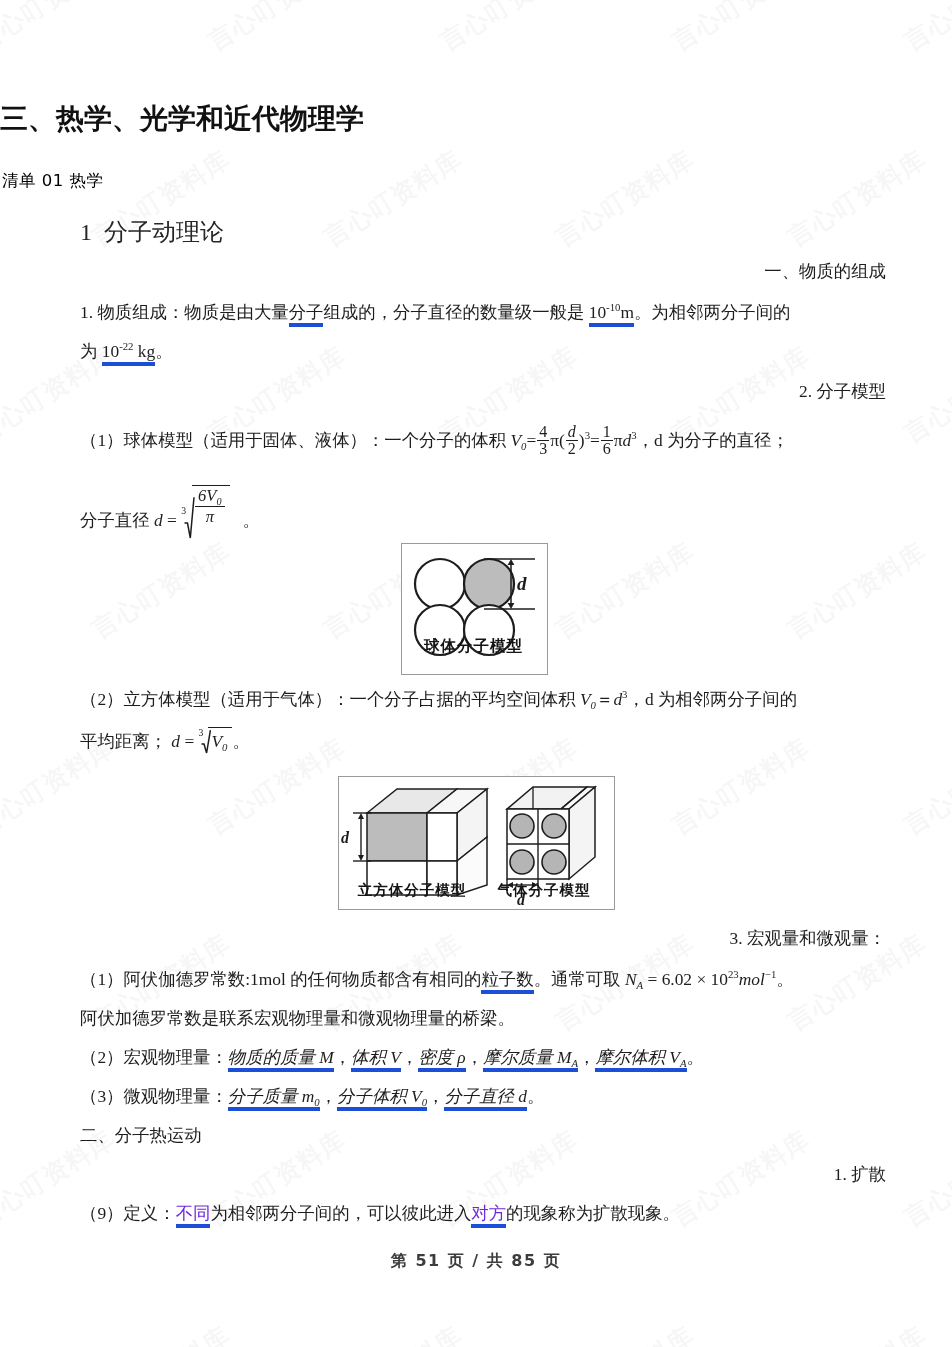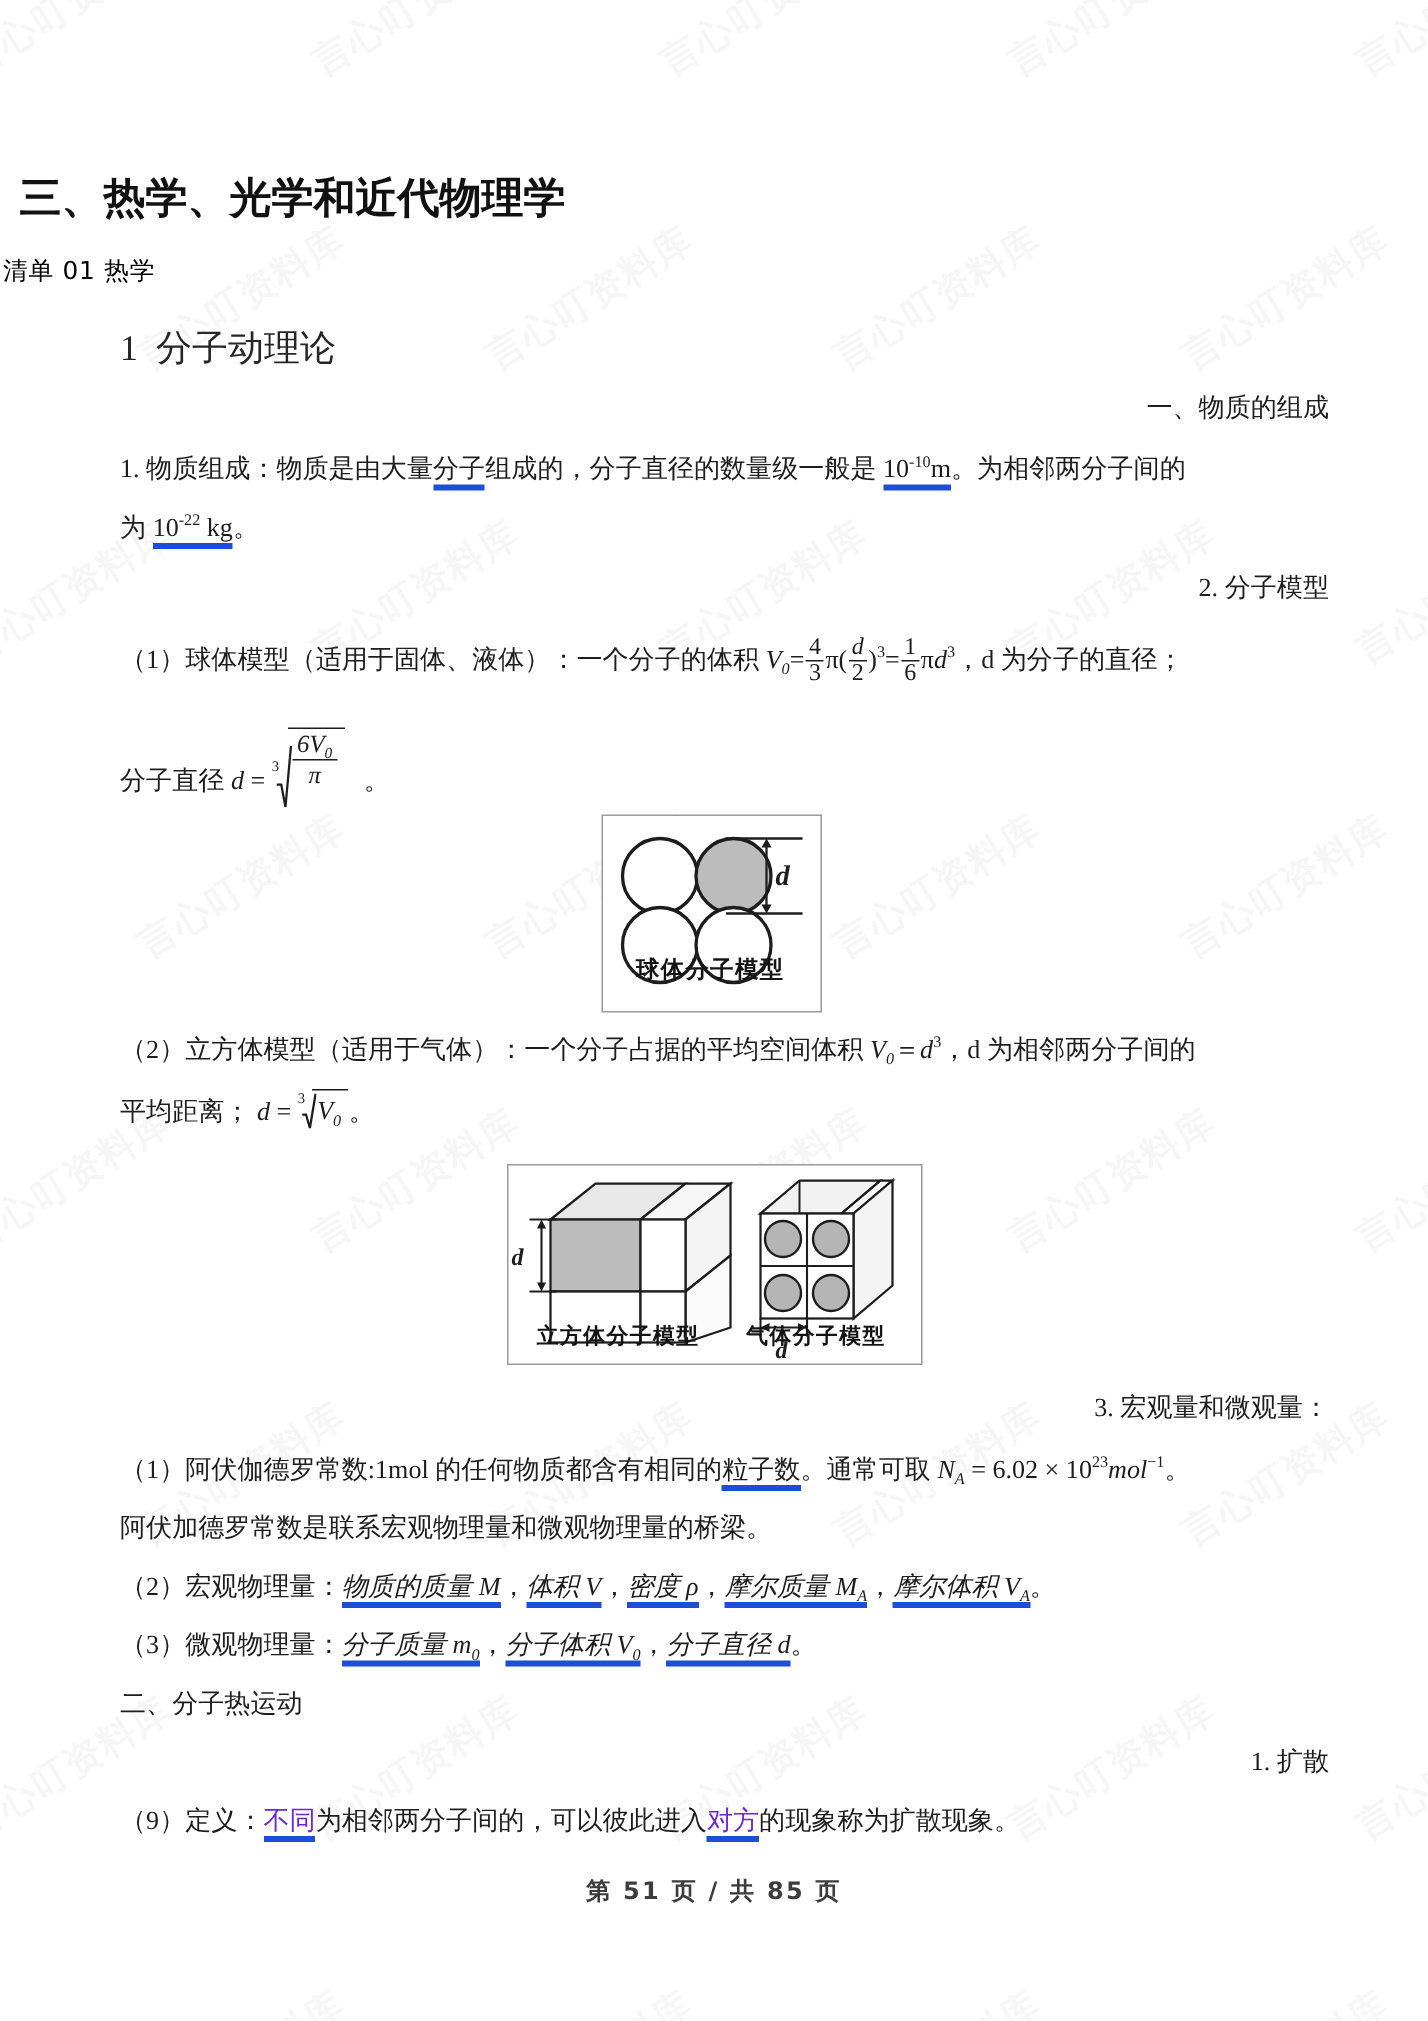--- a/index.html
+++ b/index.html
@@ -23,21 +23,21 @@
     transform-origin:left top;
     white-space:nowrap;
   }
   
   #page{position:relative;z-index:2;width:952px;height:1347px;}
   .content{position:absolute;left:80px;top:0;width:806px;}
 
   h1.doc-title{
     font-family:"DejaVu Sans","Liberation Sans",sans-serif;
     font-size:28px;font-weight:700;color:#111;
-    margin:13px;padding:0;
+    margin:0;padding:0;
     position:absolute;left:0;top:100px;letter-spacing:0px;
   }
   h2.clause{
     font-family:"DejaVu Sans","Liberation Sans",sans-serif;
     font-size:16.5px;font-weight:400;color:#000000;
     margin:0;position:absolute;left:2px;top:170px;letter-spacing:.5px;
   }
   h3.sec-num{
     font-size:24px;font-weight:400;color:#262626;
     margin:0;position:absolute;left:0px;top:216px;

